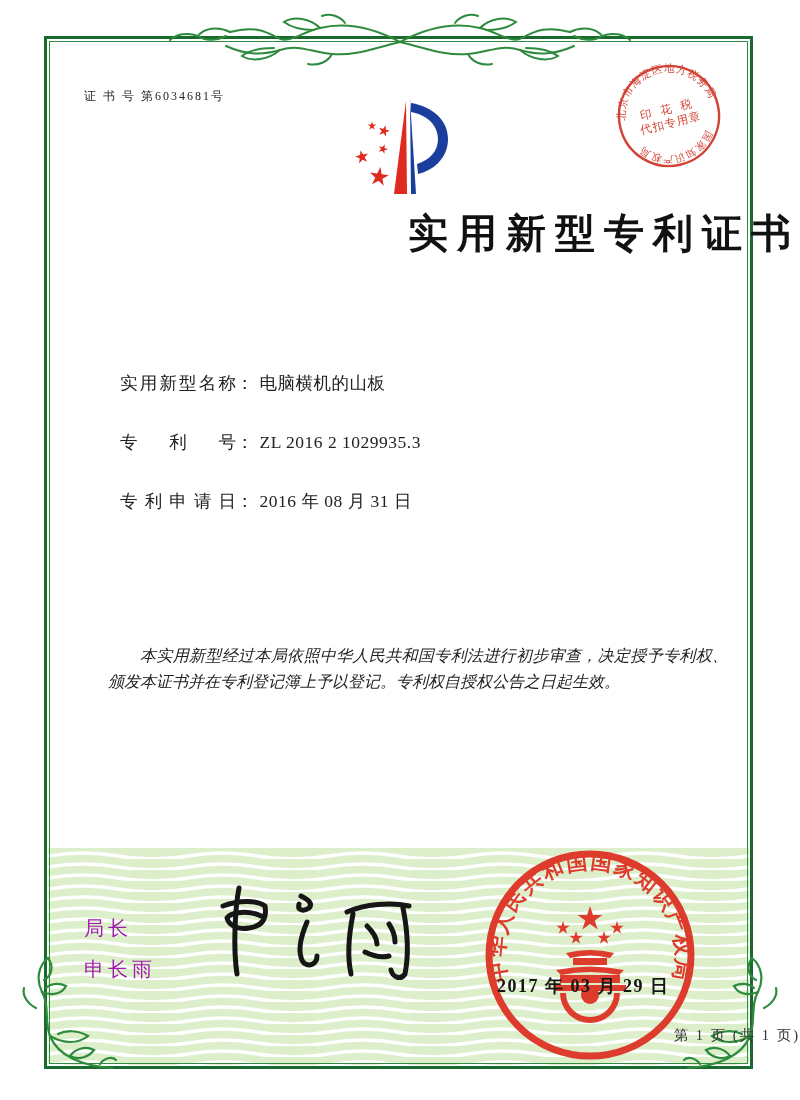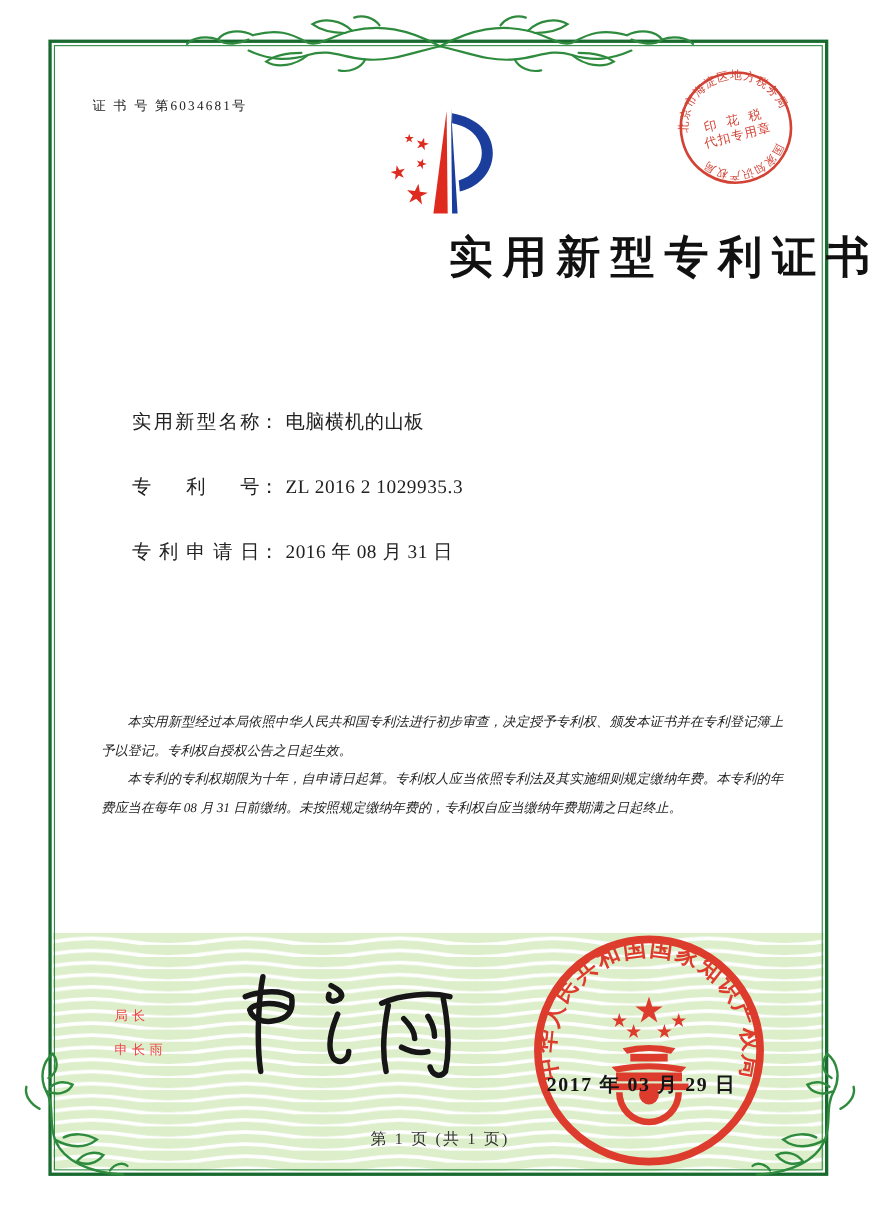--- a/index.html
+++ b/index.html
@@ -28,39 +28,39 @@
          letter-spacing:9px;color:#111;}
 
   
   .fields{left:92px;top:371px;width:620px;}
   .field-row{height:59px;font-size:17.5px;color:#222;}
   .flabel{display:inline-block;width:116px;text-align:justify;text-align-last:justify;vertical-align:top;margin-left:28px;}
   .fcolon{display:inline-block;margin-right:6px;}
   .fvalue{letter-spacing:.5px;margin-top:48px;}
 
   
-  .body-text{left:92px;top:643px;width:620px;font-size:12px;line-height:26px;color:#222;
+  .body-text{left:108px;top:643px;width:620px;font-size:16px;line-height:26px;color:#222;
              font-style:italic;}
   .body-text p{margin:0;text-indent:2em;text-align:justify;}
 
   
-  .signer{left:104px;top:915px;font-size:12px;color:#ef4444;}
+  .signer{left:84px;top:915px;font-size:20px;color:#a21caf;}
   .signer .line{letter-spacing:4px;margin-bottom:14px;}
 
   
   .signature{left:205px;top:878px;width:230px;height:115px;}
 
   
   .seal{left:484px;top:849px;width:212px;height:212px;opacity:.96;}
 
   
   .seal-date{left:497px;top:974px;font-size:18px;font-weight:bold;letter-spacing:1.5px;color:#151515;}
 
   
-  .footer{left:0;top:1026px;width:800px;text-align:center;font-size:14.5px;letter-spacing:2px;color:#333;}
+  .footer{left:0;top:1026px;width:800px;text-align:right;font-size:14.5px;letter-spacing:2px;color:#333;}
 
   .flourish-top{left:160px;top:8px;width:480px;height:62px;}
   .corner-bl{left:12px;top:952px;width:105px;height:122px;}
   .corner-br{left:683px;top:952px;width:105px;height:122px;transform:scaleX(-1);}
 </style>
 </head>
 <body>
 
 <svg class="abs waves" width="701" height="217">
   <defs>
@@ -158,21 +158,20 @@
   <div class="field-row">
     <span class="flabel">专利号</span><span class="fcolon">：</span><span class="fvalue">ZL 2016 2 1029935.3</span>
   </div>
   <div class="field-row">
     <span class="flabel">专利申请日</span><span class="fcolon">：</span><span class="fvalue">2016 年 08 月 31 日</span>
   </div>
 </div>
 
 <div class="abs body-text">
   <p>本实用新型经过本局依照中华人民共和国专利法进行初步审查，决定授予专利权、颁发本证书并在专利登记簿上予以登记。专利权自授权公告之日起生效。</p>
-  <p>本专利的专利权期限为十年，自申请日起算。专利权人应当依照专利法及其实施细则规定缴纳年费。本专利的年费应当在每年 08 月 31 日前缴纳。未按照规定缴纳年费的，专利权自应当缴纳年费期满之日起终止。</p>
 </div>
 
 <div class="abs signer">
   <div class="line">局长</div>
   <div class="line">申长雨</div>
 </div>
 
 <svg class="abs signature" viewBox="0 0 230 115">
   <g stroke="#161616" stroke-width="5" fill="none" stroke-linecap="round" stroke-linejoin="round">
     <path d="M34,10 C30,30 28,70 32,96"></path>

